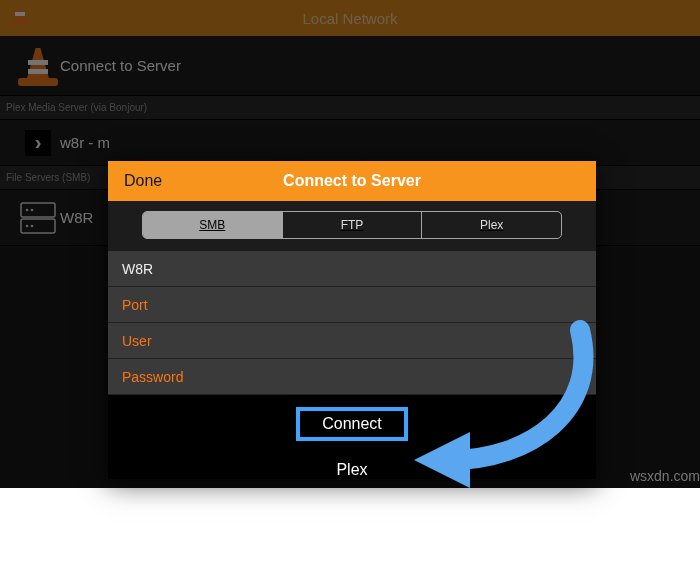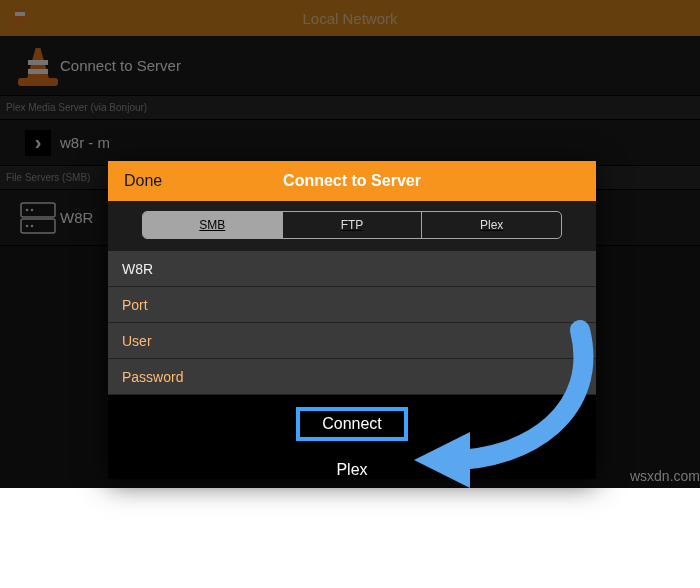--- a/index.html
+++ b/index.html
@@ -37,21 +37,21 @@
 
     
     .seg-wrap { background:#1c1c1c; padding:10px 34px 12px;text-decoration:underline; }
     .seg { display:flex; border:1px solid #a5a5a5; border-radius:5px; overflow:hidden; height:28px; }
     .seg-item { flex:1; display:flex; align-items:center; justify-content:center; font-size:12px; color:#ddd; border-left:1px solid #a5a5a5; cursor:pointer; }
     .seg-item:first-child { border-left:none; }
     .seg-item.sel { background:#a5a5a5; color:#000; }
 
     
     .field { height:36px; background:#3a3a3a; border-bottom:1px solid #222; color:#eee; font-size:14px; display:flex; align-items:center; padding:0 14px; }
-    .field.dim { color:#fdba74; }
+    .field.dim { color:#f97316; }
 
     
     .action { height:38px; background:#000; color:#fff; font-size:16px; display:flex; align-items:flex-end; justify-content:center; cursor:pointer; }
     .connect-hl { border:4px solid #3ea4ff; display:inline-flex; align-items:center; justify-content:center; padding:4px 22px; }
 
     
     .arrow-svg { position:absolute; left:390px; top:300px; width:240px; height:200px; pointer-events:none; }
 
     
     .wm { position:absolute; right:0; bottom:4px; font-size:14px; color:#777; }

